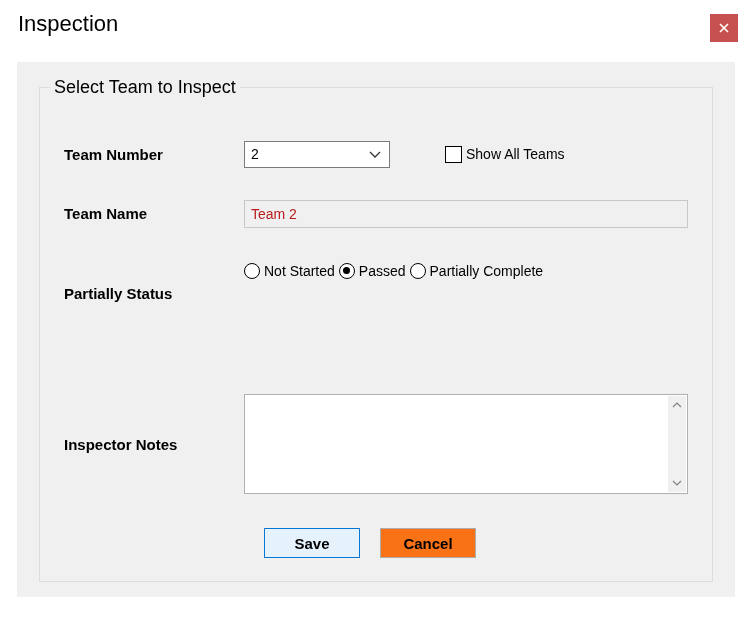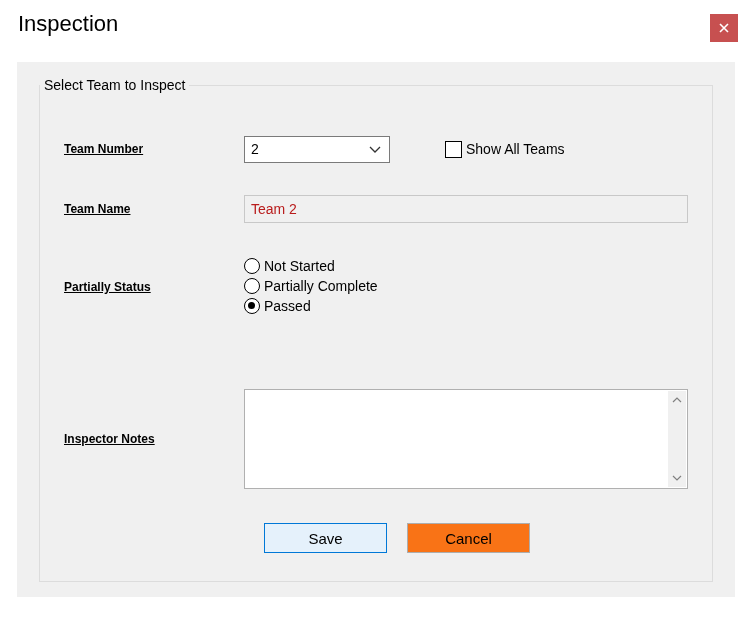--- a/index.html
+++ b/index.html
@@ -50,36 +50,36 @@
     }
     fieldset.group {
       position: absolute;
       left: 22px; right: 22px; top: 15px; bottom: 15px;
       border: 1px solid #dcdcdc;
       background: #f0f0f0;
       margin: 0;
       padding: 0;
     }
     fieldset.group > legend {
+      margin-left: 10px;
       padding: 0 4px;
-      font-size: 14px;
+      font-size: 18px;
       color: #000;
     }
     .row {
       position: absolute;
       left: 24px;
       right: 24px;
       display: flex;
       align-items: center;
     }
     .label {
       width: 180px;
       font-weight: 700;
-      font-size: 12px;
-      text-decoration: underline;
+      font-size: 15px;
     }
     
     .row-team-number { top: 42px; height: 28px; }
     .combo {
       width: 146px;
       height: 27px;
       background: #fff;
       border: 1px solid #7a7a7a;
       display: flex;
       align-items: center;
@@ -114,21 +114,21 @@
       background: #f0f0f0;
       border: 1px solid #c8c8c8;
       color: #b91c1c;
       padding-left: 6px;
       display: flex;
       align-items: center;
     }
     
     .row-status { top: 165px; align-items: flex-start; }
     .row-status .label { padding-top: 22px; }
-    .radios { display: flex; flex-direction: column; gap: 4px; }
+    .radios { display: flex; flex-direction: row; gap: 4px; }
     .radio {
       display: flex;
       align-items: center;
       cursor: pointer;
     }
     .radio .dot {
       width: 16px; height: 16px;
       border: 1.5px solid #000;
       border-radius: 50%;
       background: #fff;
@@ -165,28 +165,29 @@
     }
     .scroll-arrow {
       width: 18px; height: 18px;
       display: flex; align-items: center; justify-content: center;
       color: #5a5a5a;
       cursor: pointer;
     }
     
     .row-buttons { top: 430px; justify-content: flex-start; }
     .btn {
-      width: 123px;
+      width: 96px;
       height: 30px;
       display: flex;
       align-items: center;
       justify-content: center;
       font-size: 15px;
       cursor: pointer;
       margin-right: 20px;
+      font-weight: bold;
     }
     .btn-primary {
       background: #e5f1fb;
       border: 1px solid #0078d7;
     }
     .btn-default {
       background: #f97316;
       border: 1px solid #adadad;
     }
     .buttons-offset { margin-left: 200px; display: flex; }
@@ -231,27 +232,27 @@
         </div>
       </div>
 
       <div class="row row-status">
         <div class="label">Partially Status</div>
         <div class="radios">
           <label class="radio">
             <span class="dot"></span>
             <span>Not Started</span>
           </label>
+          <label class="radio checked">
+            <span class="dot"></span>
+            <span>Passed</span>
+          </label>
           <label class="radio">
             <span class="dot"></span>
             <span>Partially Complete</span>
-          </label>
-          <label class="radio checked">
-            <span class="dot"></span>
-            <span>Passed</span>
           </label>
         </div>
       </div>
 
       <div class="row row-notes">
         <div class="label" style="padding-top:0;">Inspector Notes</div>
         <div class="textarea">
           <span></span>
           <div class="scroll-track">
             <div class="scroll-arrow">

